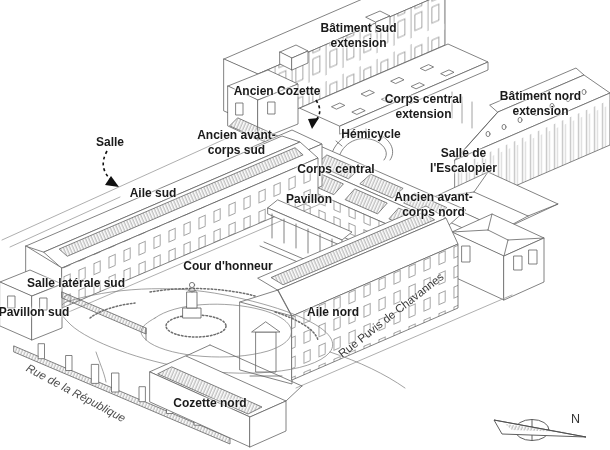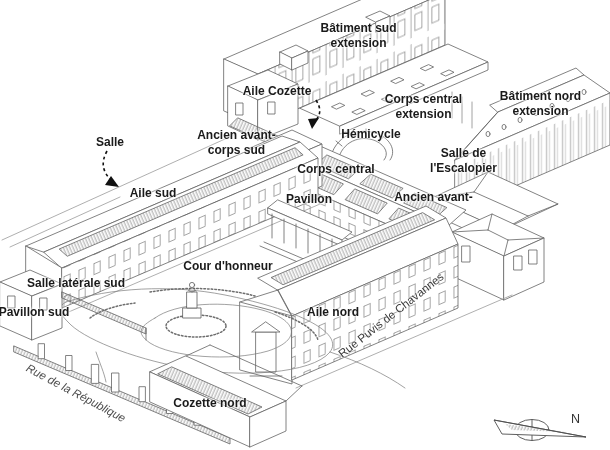--- a/index.html
+++ b/index.html
@@ -302,21 +302,21 @@
     <polygon points="494,420 586,437 502,434" fill="#fff"></polygon>
     <polygon points="505,424 566,432 512,430" fill="url(#hatchR)" stroke="none"></polygon>
     <line x1="494" y1="420" x2="586" y2="437"></line>
   </g>
 </svg>
 
   <div class="lbl" id="lb-bse">
     <span>Bâtiment sud</span>
     <span>extension</span>
   </div>
-  <div class="lbl" id="lb-cozette">Aile Cozette</div>
+  <div class="lbl" id="lb-cozette">Ancien Cozette</div>
   <div class="lbl" id="lb-cce">
     <span>Corps central</span>
     <span>extension</span>
   </div>
   <div class="lbl" id="lb-bne">
     <span>Bâtiment nord</span>
     <span>extension</span>
   </div>
   <div class="lbl" id="lb-hemicycle">Hémicycle</div>
   <div class="lbl" id="lb-jardin">Salle</div>
@@ -325,20 +325,21 @@
     <span>corps sud</span>
   </div>
   <div class="lbl" id="lb-cc">Corps central</div>
   <div class="lbl" id="lb-esc">
     <span>Salle de</span>
     <span>l'Escalopier</span>
   </div>
   <div class="lbl" id="lb-portique">Pavillon</div>
   <div class="lbl" id="lb-acn">
     <span>Ancien avant-</span>
+    <span>corps nord</span>
   </div>
   <div class="lbl" id="lb-ailesud">Aile sud</div>
   <div class="lbl" id="lb-cdh">Cour d'honneur</div>
   <div class="lbl" id="lb-ailenord">Aile nord</div>
   <div class="lbl" id="lb-cls">Salle latérale sud</div>
   <div class="lbl" id="lb-ps">Pavillon sud</div>
   <div class="lbl" id="lb-pn">Cozette nord</div>
 
   <div class="street" id="st-rep">Rue de la République</div>
   <div class="street" id="st-puvis">Rue Puvis de Chavannes</div>

